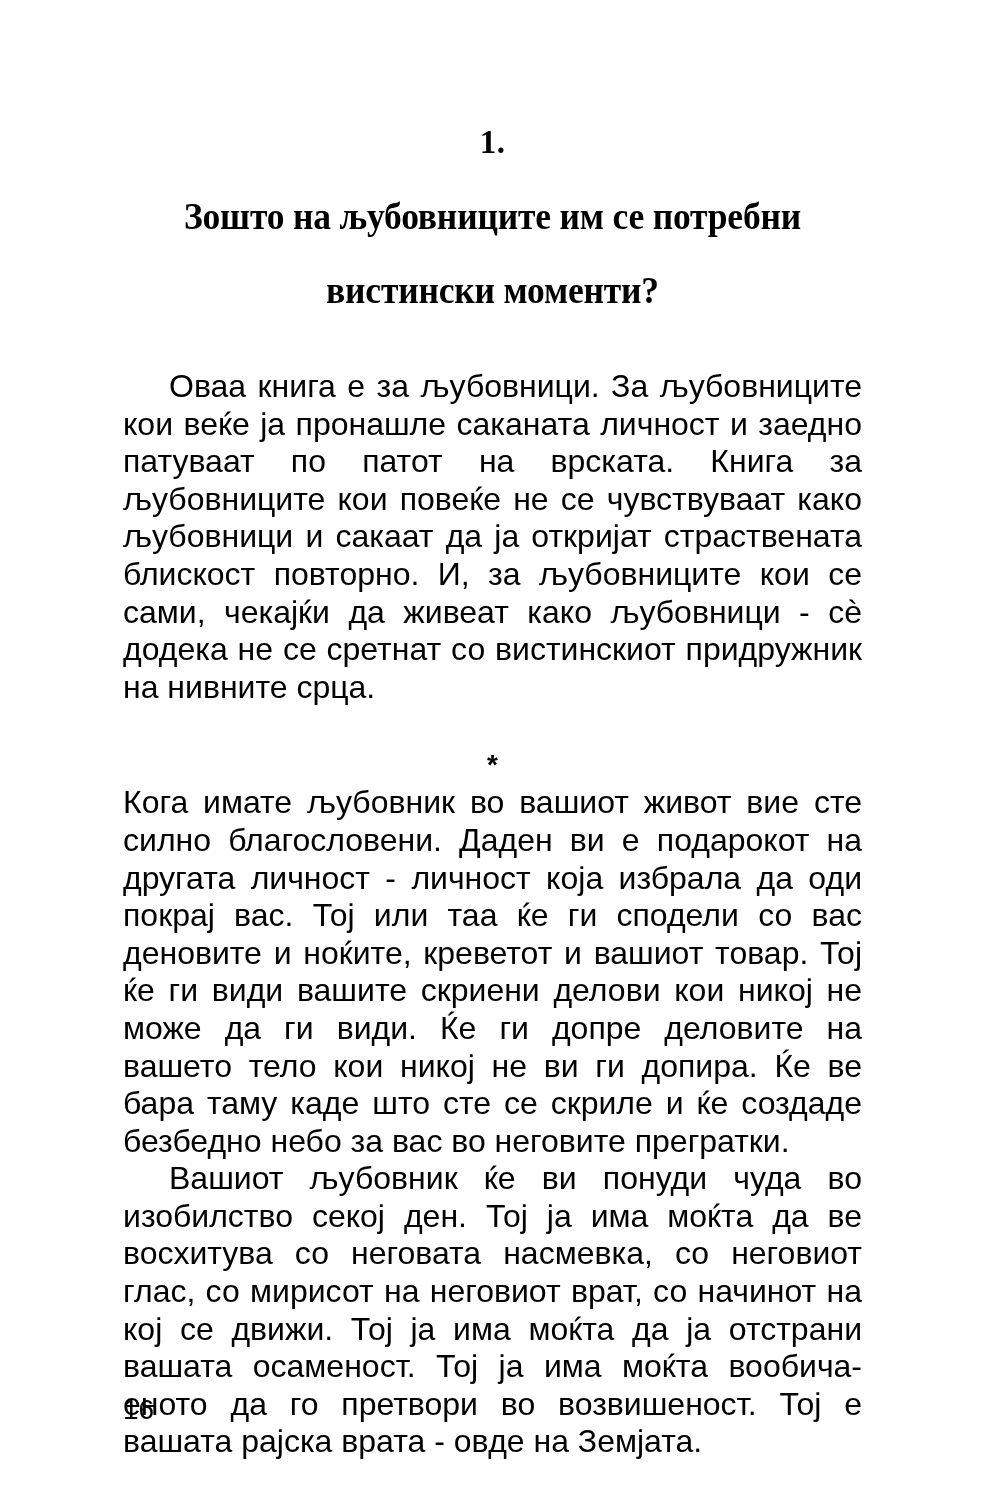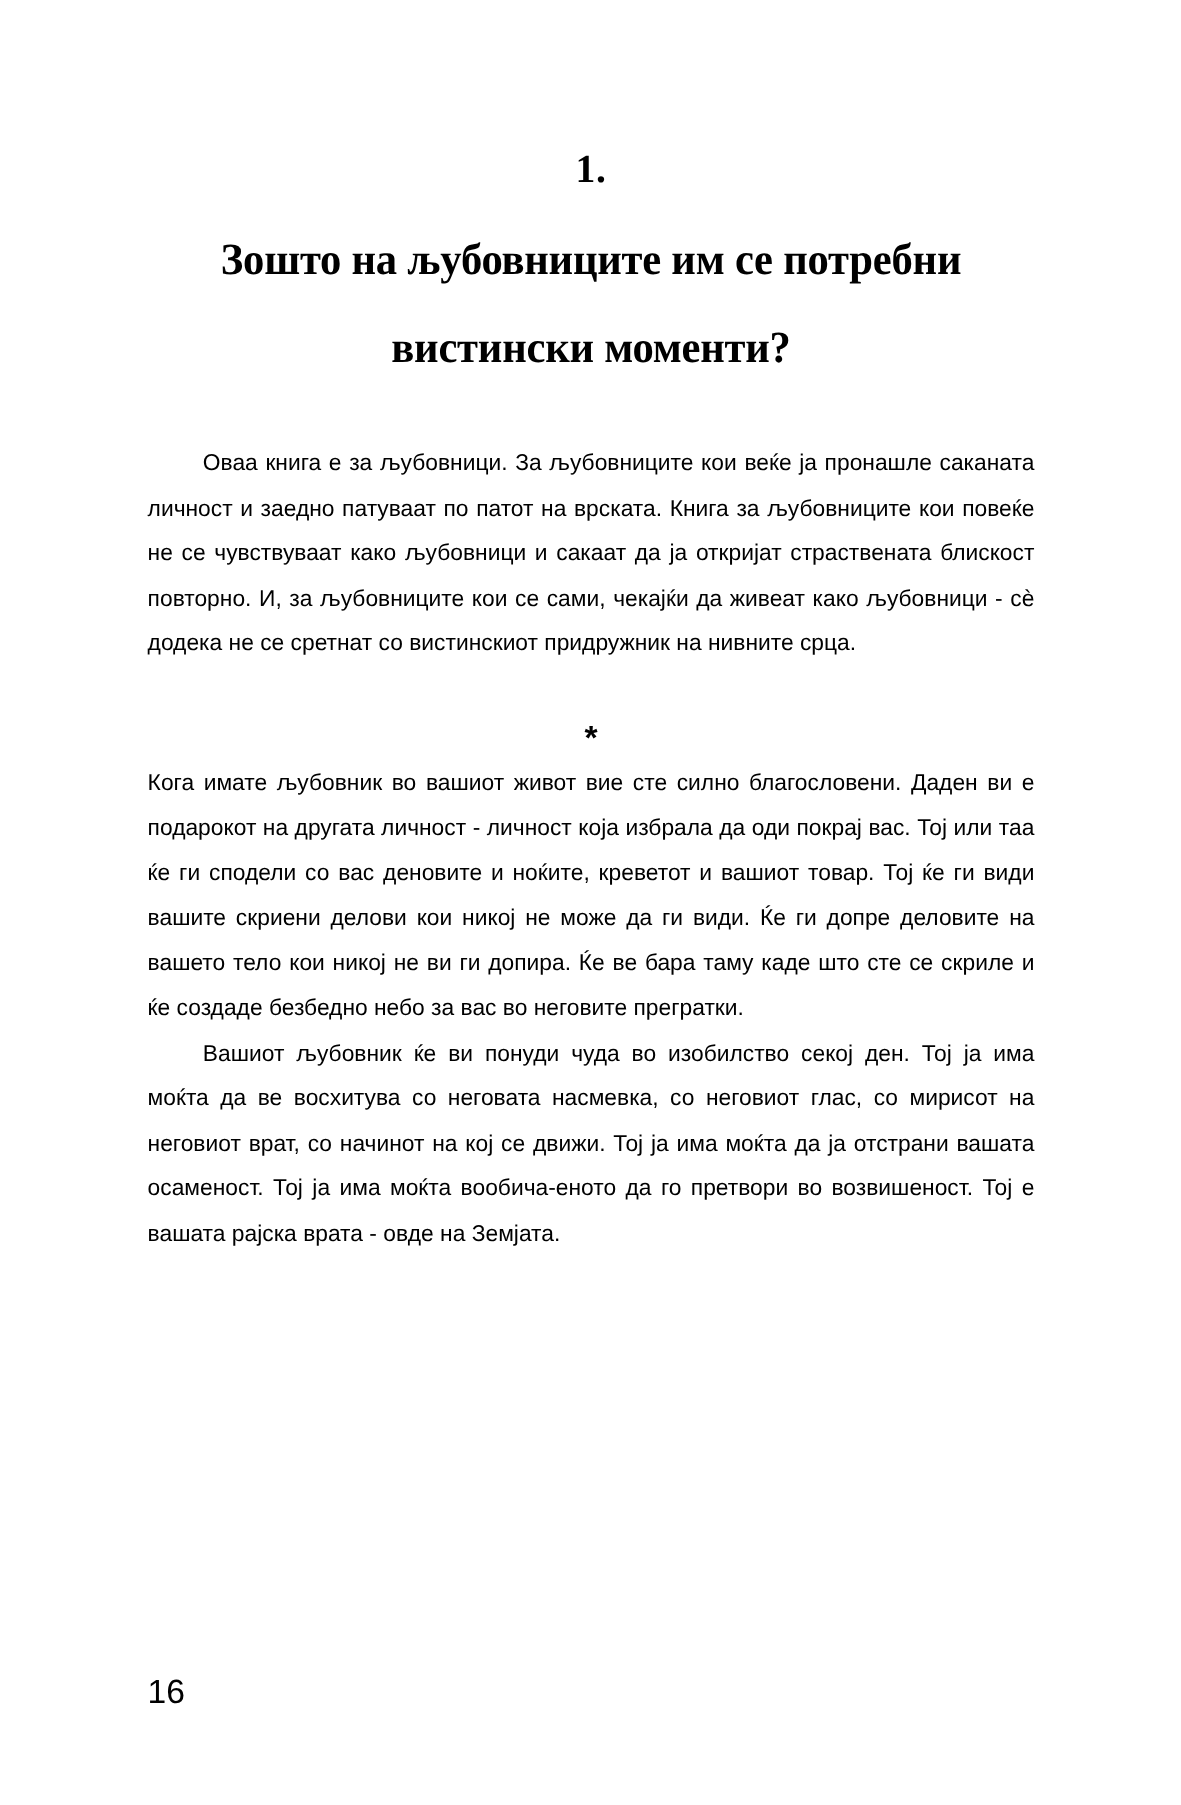--- a/index.html
+++ b/index.html
@@ -57,21 +57,21 @@
   .body-col {
     position: absolute;
     left: 123px;
     top: 368px;
     width: 739px;
   }
 
   p.para {
     margin: 0;
     font-family: "Liberation Sans", "DejaVu Sans", sans-serif;
-    font-size: 19px;
+    font-size: 32px;
     line-height: 37.6px;
     color: #000000;
     text-align: justify;
     text-justify: inter-word;
     -webkit-hyphens: none;
     hyphens: none;
     word-spacing: 0px;
   }
 
   p.para.indent {

